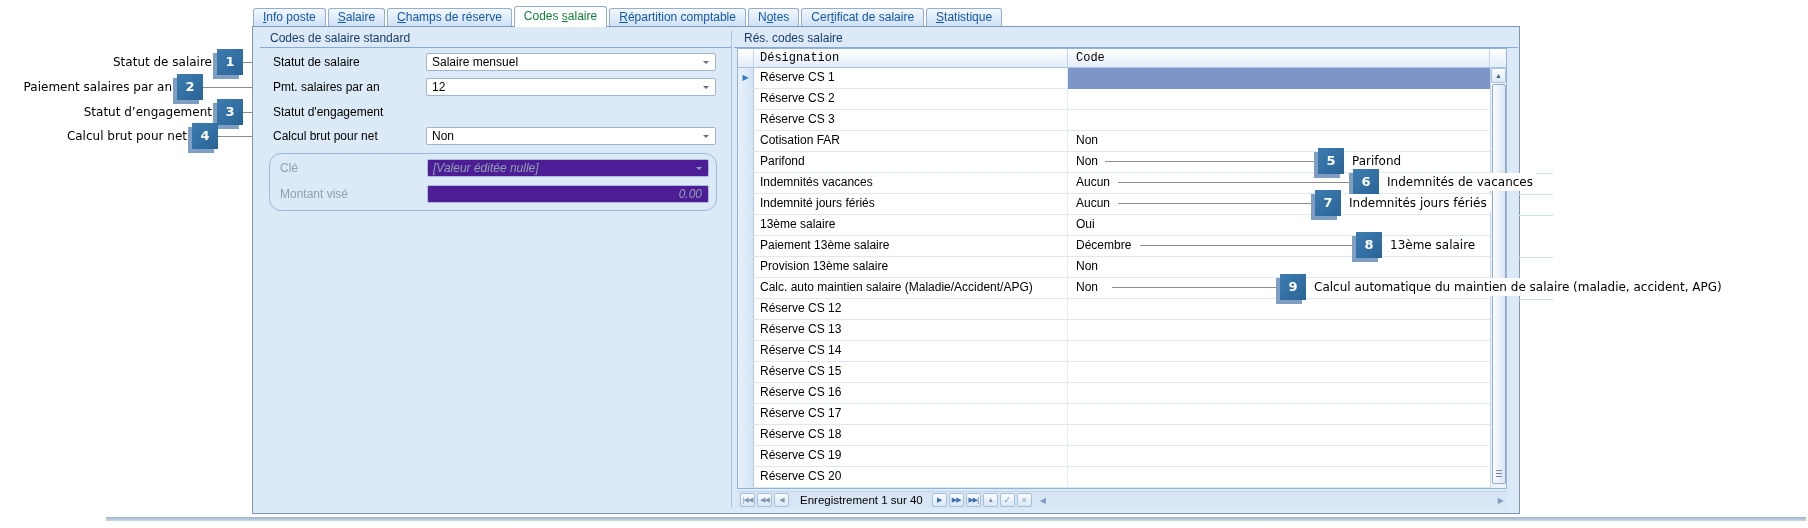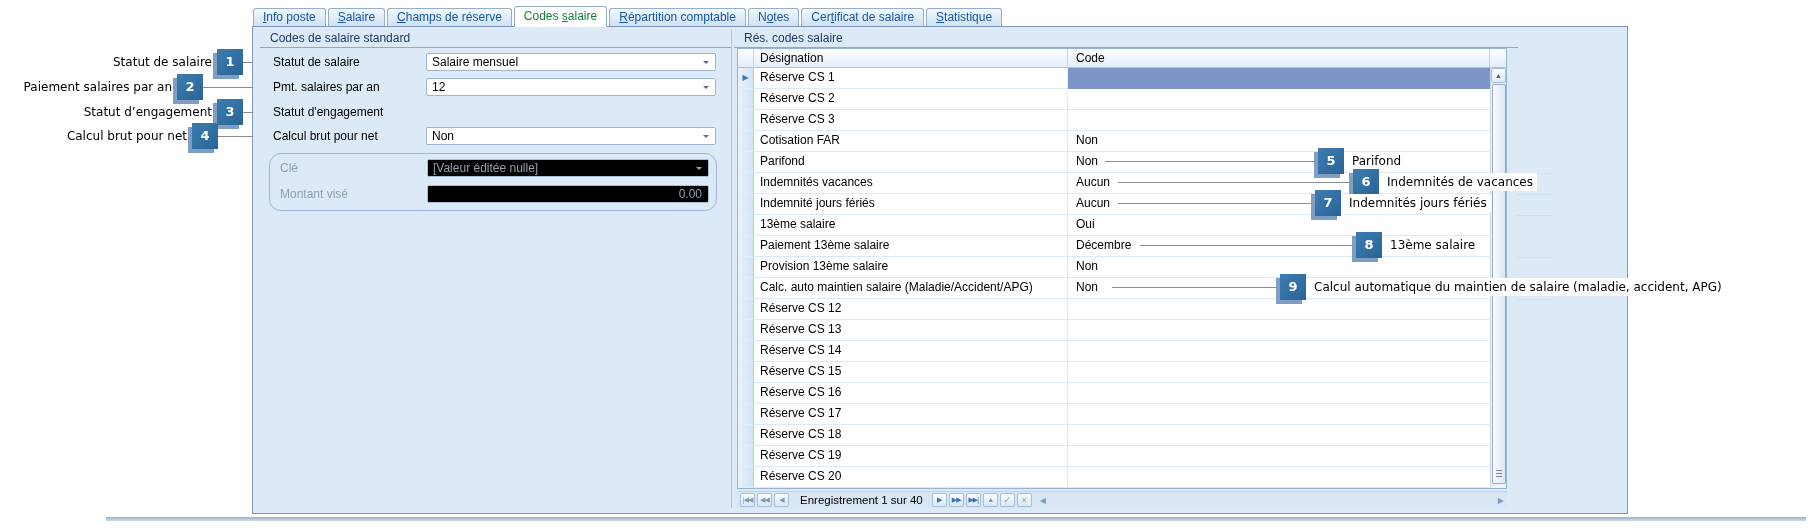--- a/index.html
+++ b/index.html
@@ -5,48 +5,48 @@
   html,body{margin:0;padding:0;background:#fff;}
   .stage{position:relative;width:1808px;height:528px;background:#fff;overflow:hidden;
          font-family:"Liberation Sans",sans-serif;font-size:12px;color:#000;}
   
   .tabbar{position:absolute;left:253px;top:7px;height:20px;display:flex;align-items:flex-end;z-index:5;}
   .tab{height:17px;line-height:17px;padding:0 9px;margin-right:2px;margin-bottom:1px;
        background:linear-gradient(#f2f8fe,#cfe1f5);border:1px solid #95aecb;border-bottom:none;
        border-radius:3px 3px 0 0;color:#1558a8;font-size:12px;white-space:nowrap;cursor:default;}
   .tab.active{background:#fff;color:#15803d;height:20px;line-height:19px;margin-bottom:0;z-index:6;}
   
-  .page{position:absolute;left:252px;top:26px;width:1376px;height:488px;box-sizing:border-box;
+  .page{position:absolute;left:252px;top:26px;width:1268px;height:488px;box-sizing:border-box;
         background:#dce9f7;border:1px solid #8098b8;z-index:1;}
   .group{position:absolute;}
   .group-header{position:absolute;left:0;top:0;right:0;height:17px;line-height:16px;
         border-bottom:1px solid #86abd8;color:#1d3a66;padding-left:10px;font-size:12px;}
   
   .group-left{left:7px;top:3px;width:471px;height:478px;border-right:1px solid #aec3de;}
   .field{position:absolute;left:0;right:0;height:18px;}
   .flabel{position:absolute;left:13px;top:2px;font-size:12px;}
   .combo{position:absolute;left:166px;width:290px;height:18px;box-sizing:border-box;background:#fff;
          border:1px solid #a0b5ce;border-radius:2px;}
   .combo-text{position:absolute;left:5px;top:1px;font-size:12px;white-space:nowrap;}
   .combo-btn{position:absolute;right:1px;top:1px;bottom:1px;width:15px;}
   .combo-btn::after{content:"";position:absolute;left:4px;top:6px;border:3.5px solid transparent;
          border-top-color:#5c6f86;}
   .disabled-box{position:absolute;left:9px;top:123px;width:448px;height:58px;box-sizing:border-box;
          border:1px solid #9db8dc;border-radius:12px;}
-  .disabled .combo,.tfield.disabled{background:#000000;border-color:#a9bdd6;}
+  .disabled .combo,.tfield.disabled{background:#4c1d95;border-color:#a9bdd6;font-style:italic;}
   .disabled .combo-text,.disabled .flabel,.tfield.disabled .tval{color:#90a0b2;}
   .disabled .combo-btn::after{border-top-color:#93a5ba;}
   .dfield .combo,.dfield .tfield{left:157px;width:282px;}
   .tfield{position:absolute;height:18px;box-sizing:border-box;border:1px solid #a9bdd6;border-radius:2px;}
   .tval{position:absolute;right:6px;top:1px;font-size:12px;}
   
   .group-right{left:481px;top:3px;width:784px;height:478px;}
   .grid{position:absolute;left:3px;top:18px;width:770px;height:441px;box-sizing:border-box;
         background:#fff;border:1px solid #96b4d6;overflow:hidden;}
-  .ghead{display:flex;height:19px;}
+  .ghead{display:flex;height:19px;font-family:Liberation Mono, monospace;}
   .ghead>div{box-sizing:border-box;background:linear-gradient(#ffffff,#e3edf9);
         border-right:1px solid #c3d5ea;border-bottom:1px solid #a8c2e0;
         font-size:12px;line-height:18px;white-space:nowrap;}
   .gh-ind{width:16px;}
   .gh-des{width:314px;padding-left:6px;}
   .gh-code{width:422px;padding-left:8px;}
   .gh-fill{flex:1;border-right:none!important;}
   .grow{display:flex;height:21px;}
   .grow>div{box-sizing:border-box;}
   .c-ind{width:16px;background:linear-gradient(90deg,#eaf2fb,#d2e3f4);border-right:1px solid #b7cde6;

